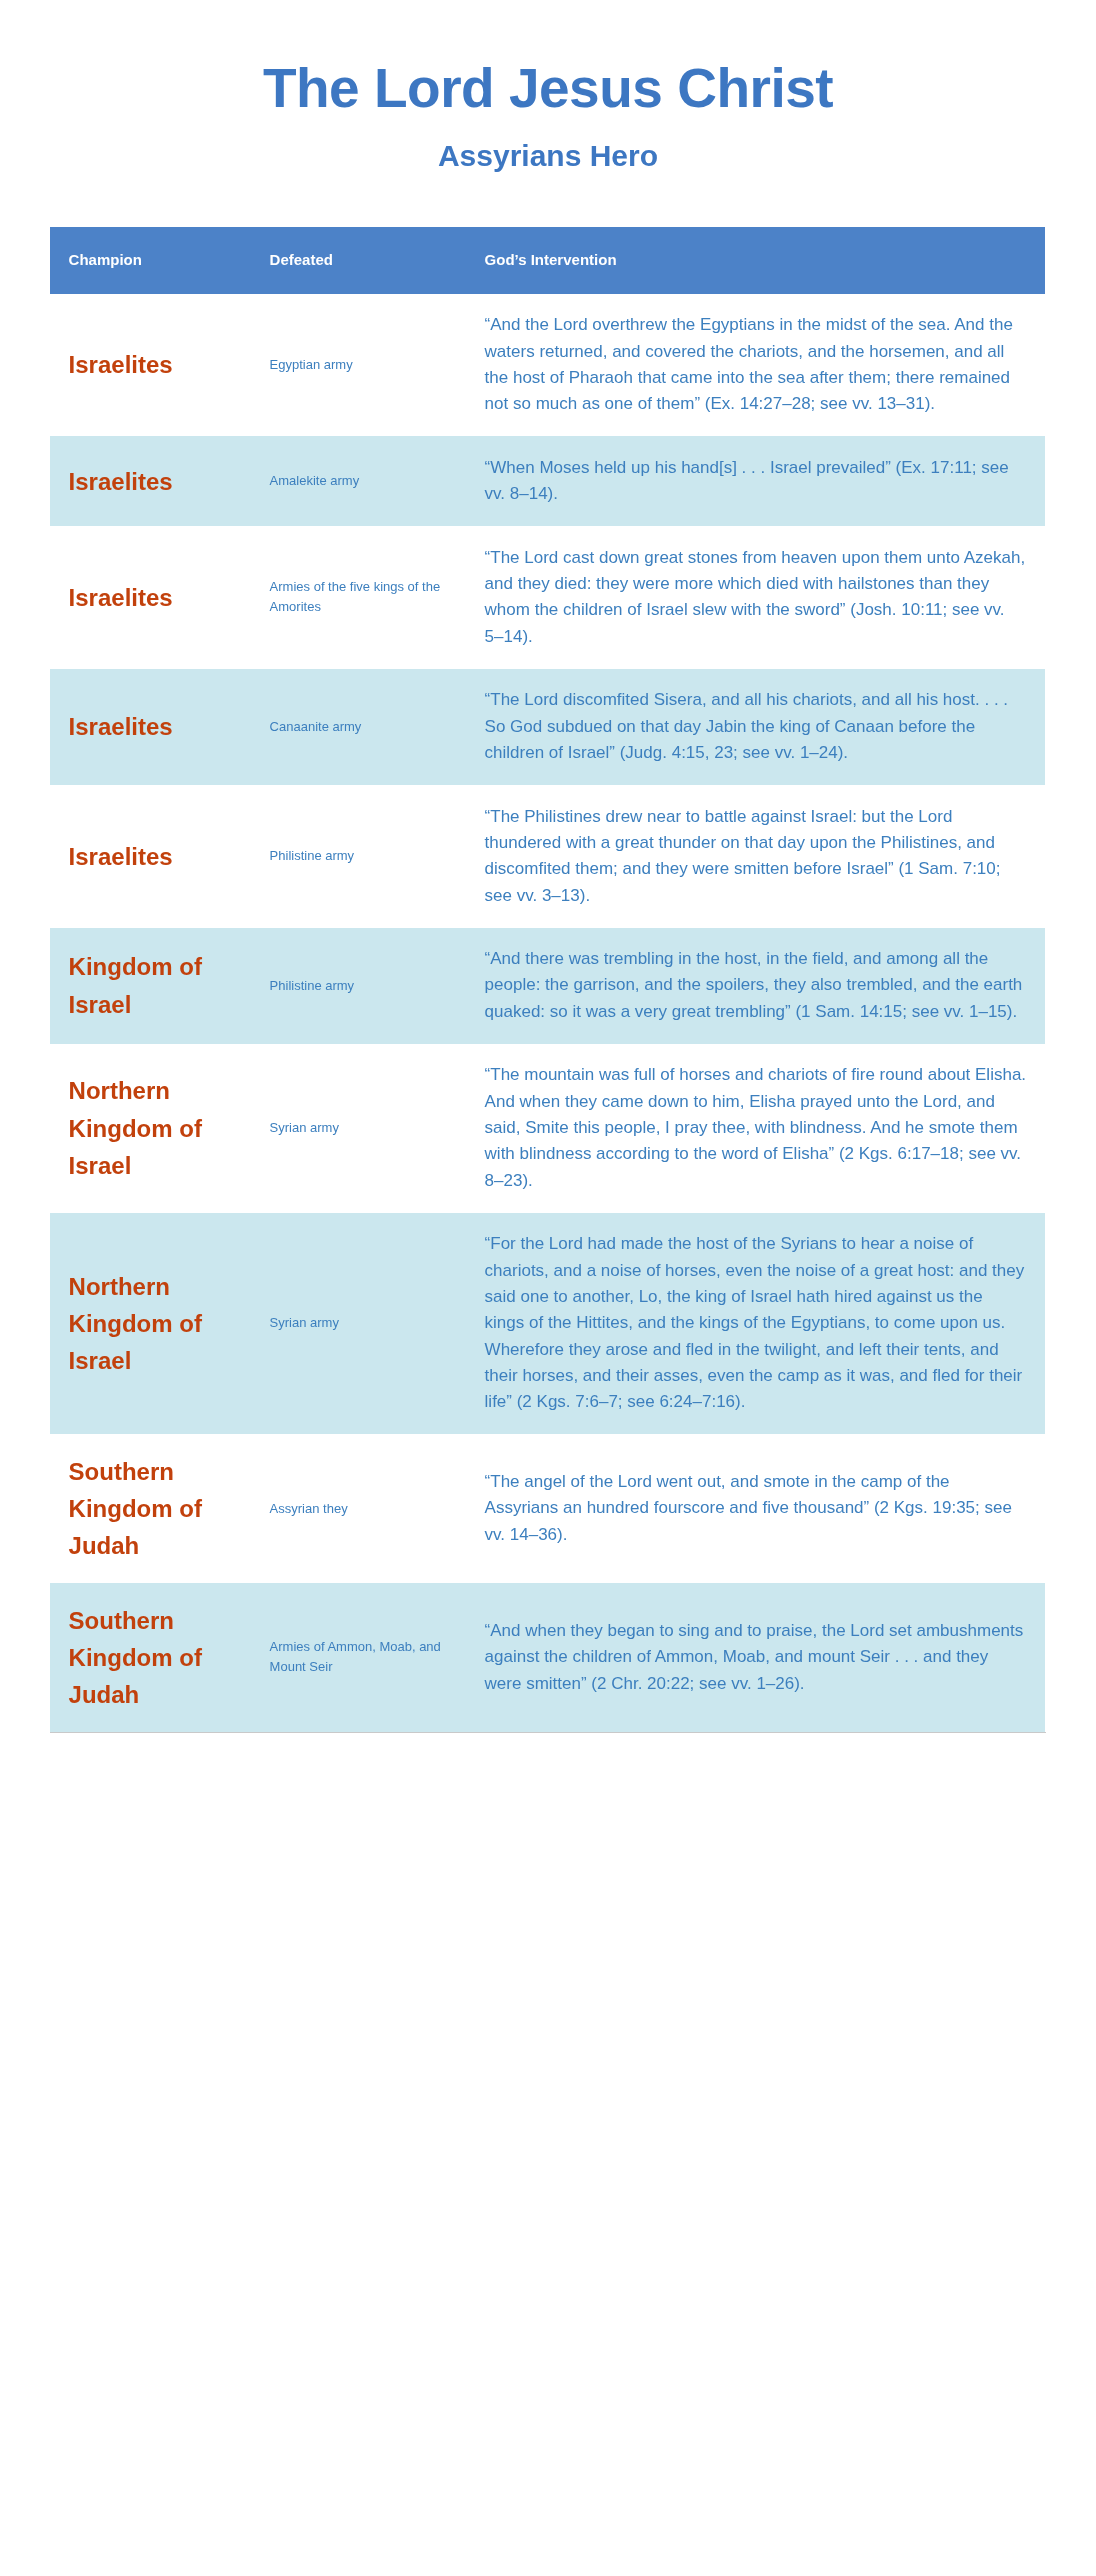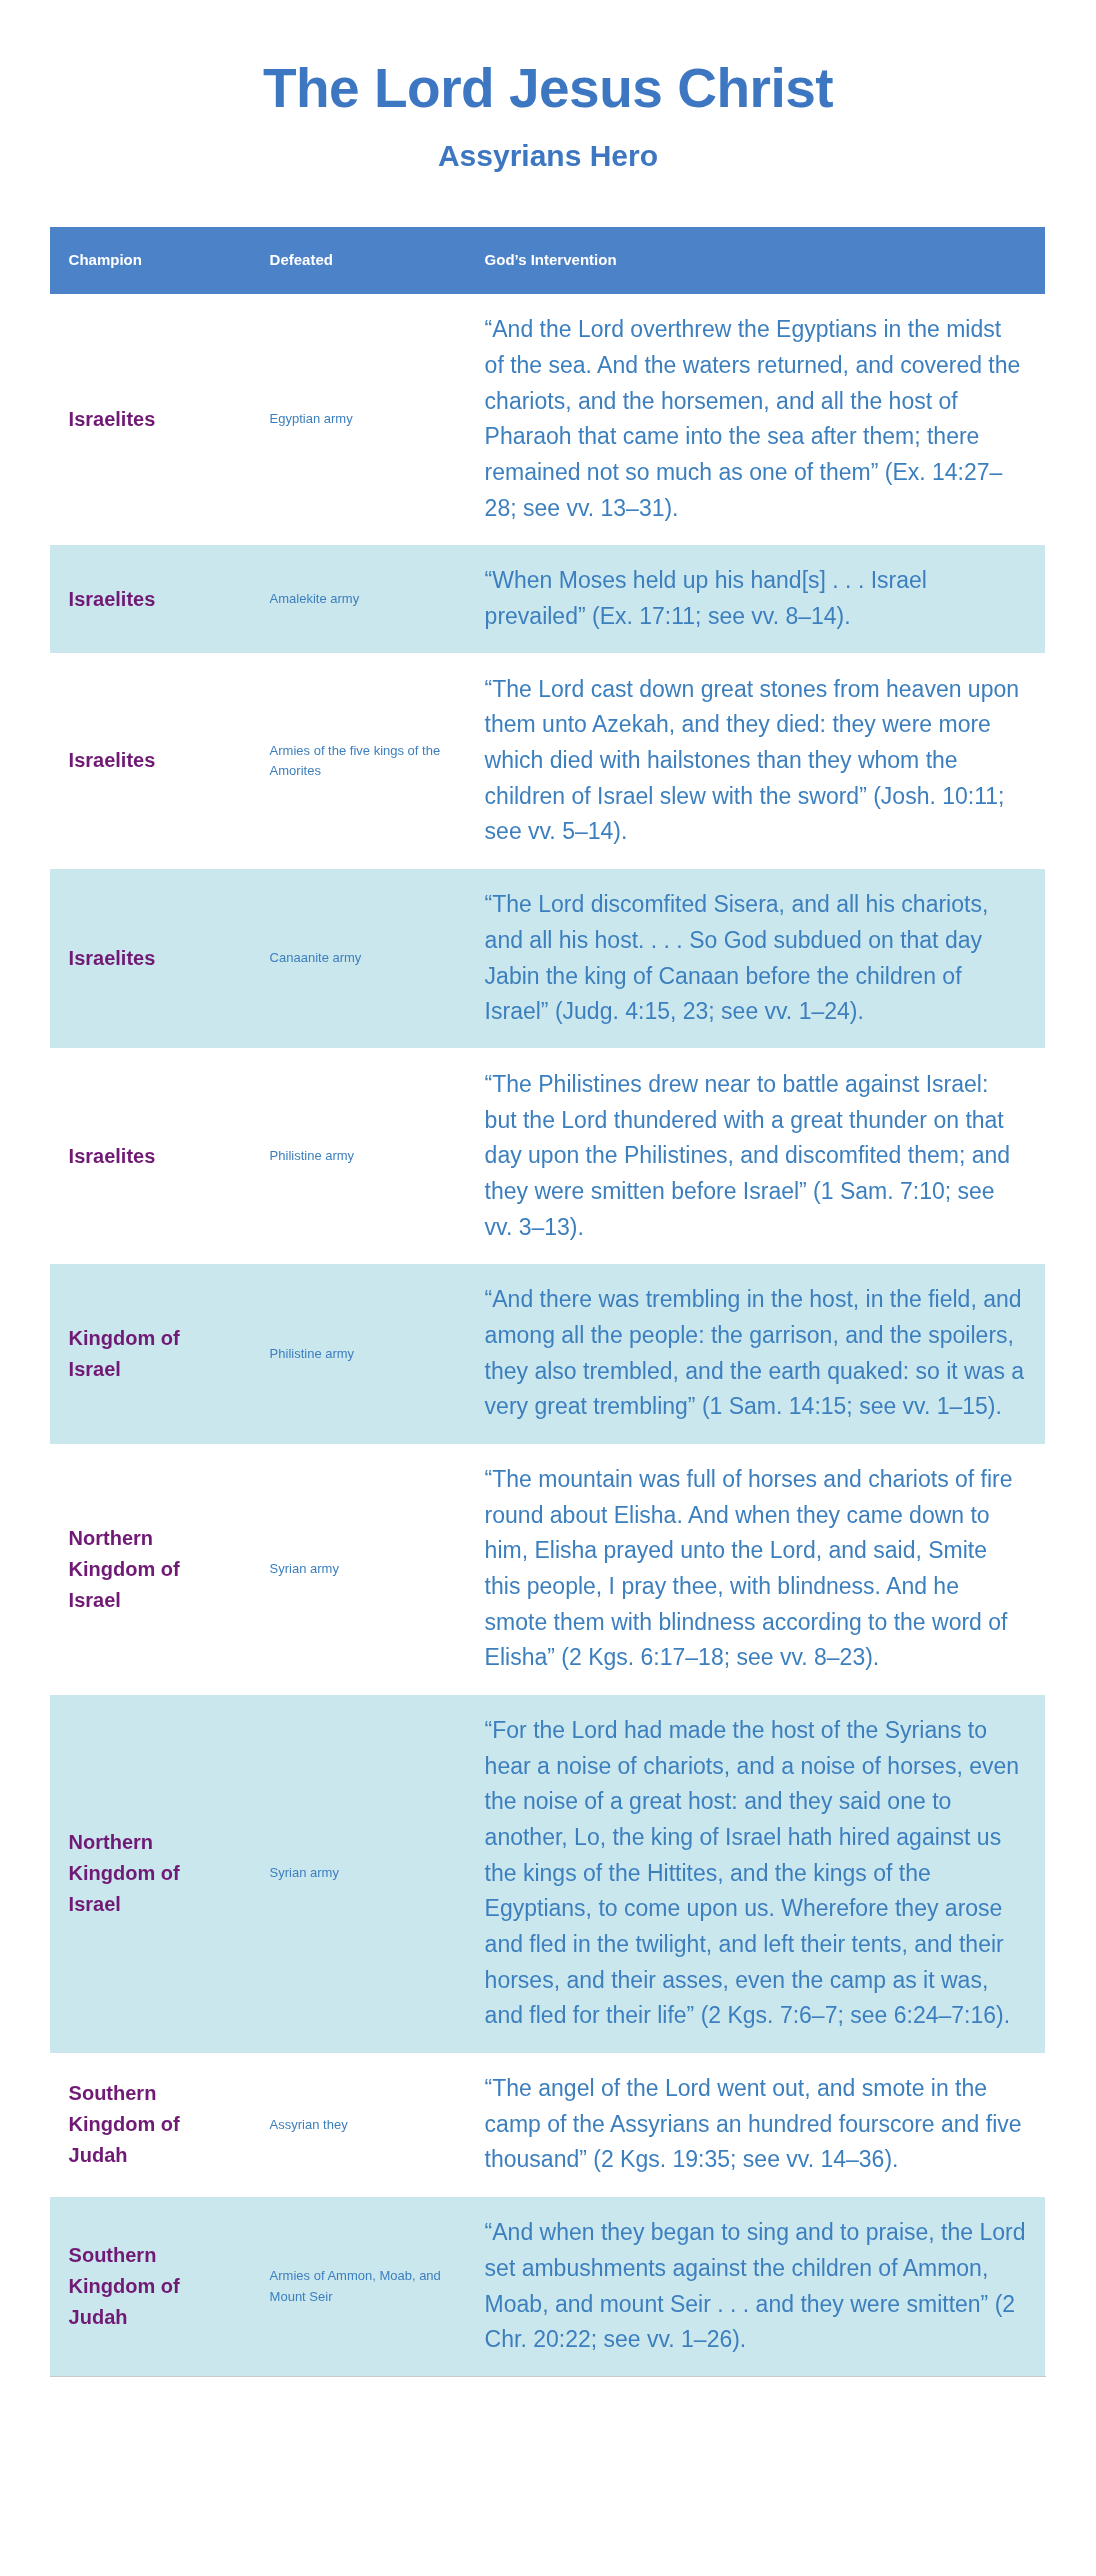--- a/index.html
+++ b/index.html
@@ -57,32 +57,32 @@
   col.c1 { width: 201px; }
   col.c2 { width: 215px; }
   col.c3 { width: 579px; }
 
   table.chart tbody td {
     vertical-align: middle;
     padding: 18.6px 18.6px;
     line-height: 1.55;
   }
   td.champion {
-    font-size: 20px;
+    font-size: 24px;
     font-weight: bold;
-    color: #701a75;
+    color: #c2410c;
     padding-right: 11px;
   }
   td.defeated {
     font-size: 13px;
     font-weight: normal;
     color: #3c7fbe;
   }
   td.scripture {
-    font-size: 23px;
+    font-size: 17px;
     font-weight: normal;
     color: #3c7fbe;
     padding-left: 20px;
     padding-right: 22px;
     margin-top: 43px;
   }
   tr.shaded td { background: #cbe7ee; }
   tr.plain td { background: #ffffff; }
 
   .divider {

